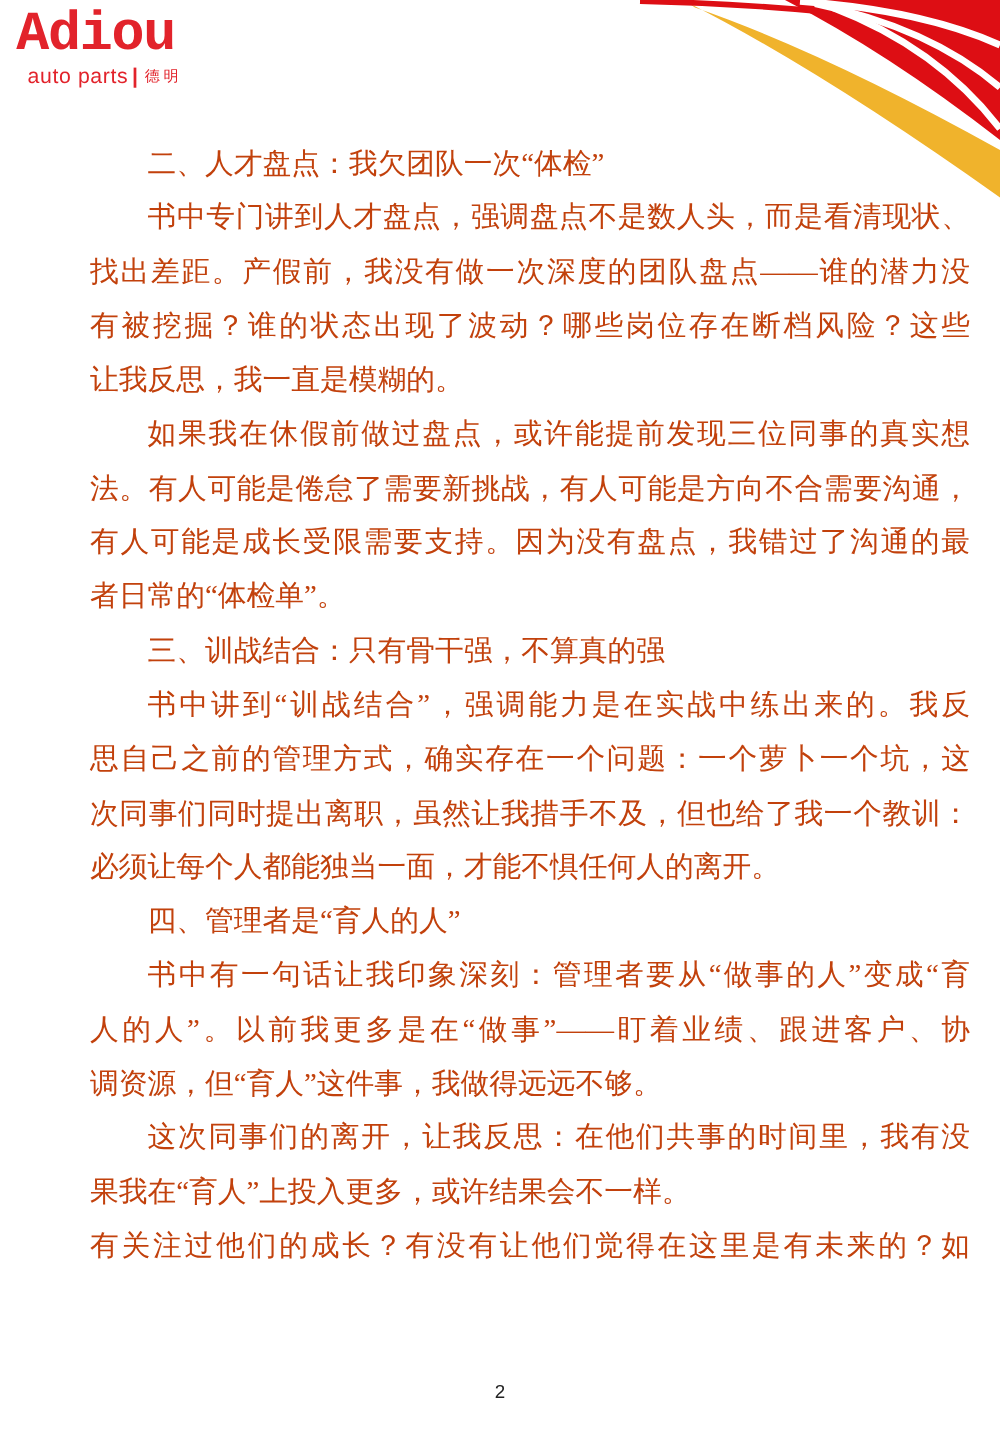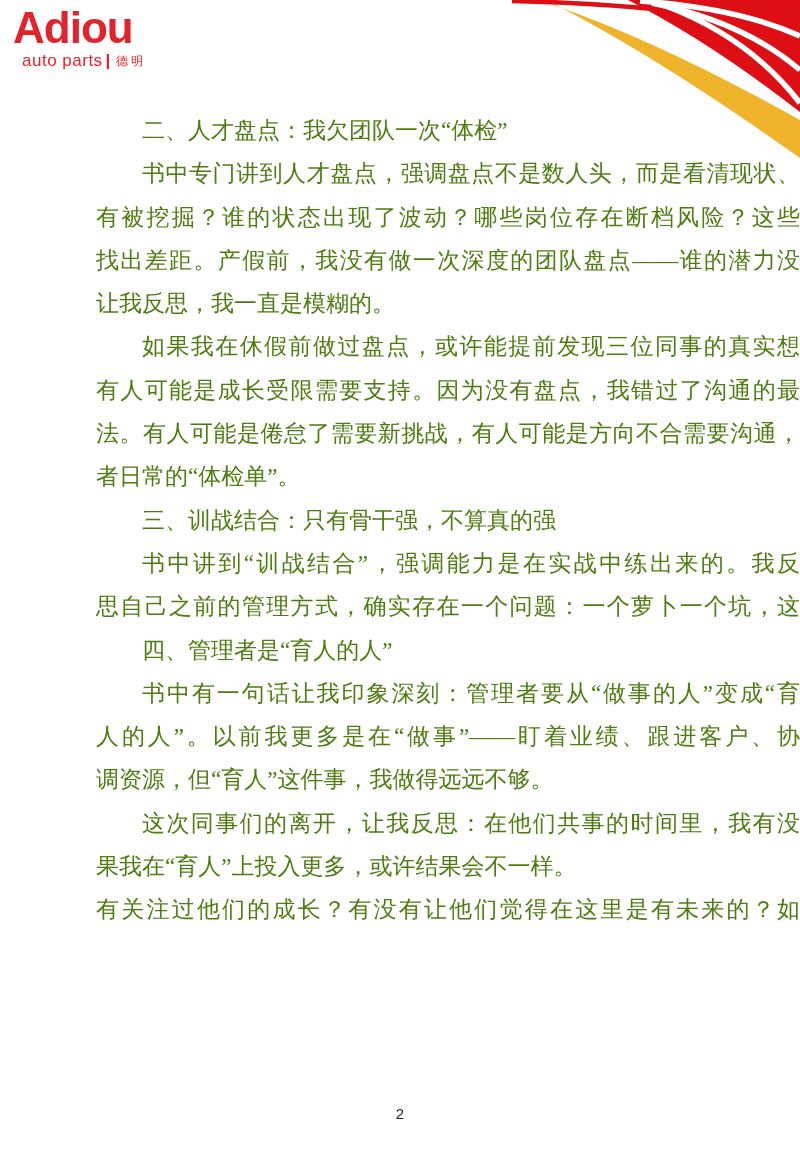--- a/index.html
+++ b/index.html
@@ -3,33 +3,33 @@
 <meta charset="utf-8">
 <style>
   html,body{margin:0;padding:0;}
   body{
     width:800px;height:1158px;position:relative;background:#ffffff;overflow:hidden;
     font-family:"Liberation Serif",serif;
   }
   
   .logo{position:absolute;left:13px;top:6px;color:#e2232b;}
   .brand{
-    font-family:Liberation Sans, sans-serif;font-weight:bold;
+    font-family:Liberation Mono, monospace;font-weight:bold;
     font-size:44px;line-height:1.0;letter-spacing:-1px;
   }
   .tagline{
     font-family:"Liberation Sans",sans-serif;font-size:17px;
     margin-top:1px;padding-left:9px;letter-spacing:.5px;white-space:nowrap;
   }
   .tagline .sep{margin:0 5px 0 3px;font-weight:bold;}
   .tagline .cn{font-size:12px;letter-spacing:3px;vertical-align:1px;text-align:right;}
   
   .swoosh{position:absolute;top:0;right:0;width:340px;height:175px;display:block;}
   
-  .doc-body{position:absolute;left:96px;top:109px;width:704px;color:#4d7c0f;}
+  .doc-body{position:absolute;left:72px;top:109px;width:704px;color:#c2410c;}
   .line{
     font-size:23px;line-height:43.3px;height:43.3px;
     text-align:justify;white-space:normal;
   }
   .line.full{text-align-last:justify;}
   .line.indent{text-indent:46px;}
   
   .page-num{
     position:absolute;left:0;right:0;top:1105px;text-align:center;
     font-family:"Liberation Sans",sans-serif;font-size:15px;color:#222;
@@ -54,30 +54,32 @@
   <path d="M168,0 L340,0 L340,112 Q250,42 168,0 Z" fill="#dd0e14"></path>
 
   <path d="M180,1 Q278,8 340,36" fill="none" stroke="#ffffff" stroke-width="5.5"></path>
   <path d="M192,3 Q284,22 340,70" fill="none" stroke="#ffffff" stroke-width="5.5"></path>
   <path d="M206,6 Q290,38 340,103" fill="none" stroke="#ffffff" stroke-width="5.5"></path>
 </svg>
 
 <div class="doc-body">
   <div class="line indent">二、人才盘点：我欠团队一次“体检”</div>
   <div class="line indent full">书中专门讲到人才盘点，强调盘点不是数人头，而是看清现状、</div>
+  <div class="line full">找出差距。产假前，我没有做一次深度的团队盘点——谁的潜力没</div>
   <div class="line full">有被挖掘？谁的状态出现了波动？哪些岗位存在断档风险？这些</div>
-  <div class="line full">找出差距。产假前，我没有做一次深度的团队盘点——谁的潜力没</div>
   <div class="line">让我反思，我一直是模糊的。</div>
   <div class="line indent full">如果我在休假前做过盘点，或许能提前发现三位同事的真实想</div>
+  <div class="line full">法。有人可能是倦怠了需要新挑战，有人可能是方向不合需要沟通，</div>
   <div class="line full">有人可能是成长受限需要支持。因为没有盘点，我错过了沟通的最</div>
-  <div class="line full">法。有人可能是倦怠了需要新挑战，有人可能是方向不合需要沟通，</div>
   <div class="line">者日常的“体检单”。</div>
   <div class="line indent">三、训战结合：只有骨干强，不算真的强</div>
   <div class="line indent full">书中讲到“训战结合”，强调能力是在实战中练出来的。我反</div>
   <div class="line full">思自己之前的管理方式，确实存在一个问题：一个萝卜一个坑，这</div>
+  <div class="line full">次同事们同时提出离职，虽然让我措手不及，但也给了我一个教训：</div>
+  <div class="line">必须让每个人都能独当一面，才能不惧任何人的离开。</div>
   <div class="line indent">四、管理者是“育人的人”</div>
   <div class="line indent full">书中有一句话让我印象深刻：管理者要从“做事的人”变成“育</div>
   <div class="line full">人的人”。以前我更多是在“做事”——盯着业绩、跟进客户、协</div>
   <div class="line">调资源，但“育人”这件事，我做得远远不够。</div>
   <div class="line indent full">这次同事们的离开，让我反思：在他们共事的时间里，我有没</div>
   <div class="line">果我在“育人”上投入更多，或许结果会不一样。</div>
   <div class="line full">有关注过他们的成长？有没有让他们觉得在这里是有未来的？如</div>
 </div>
 
 <div class="page-num">2</div>

